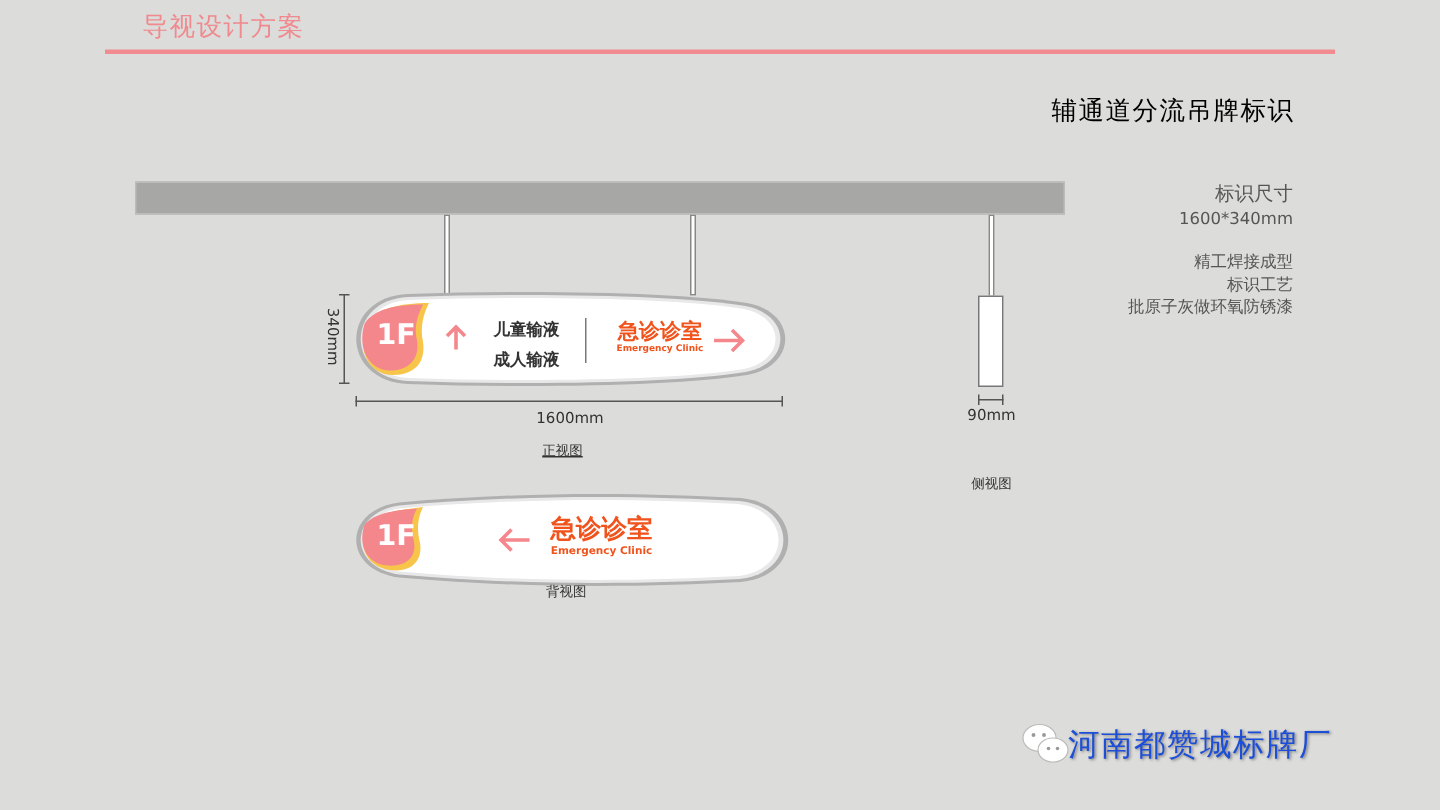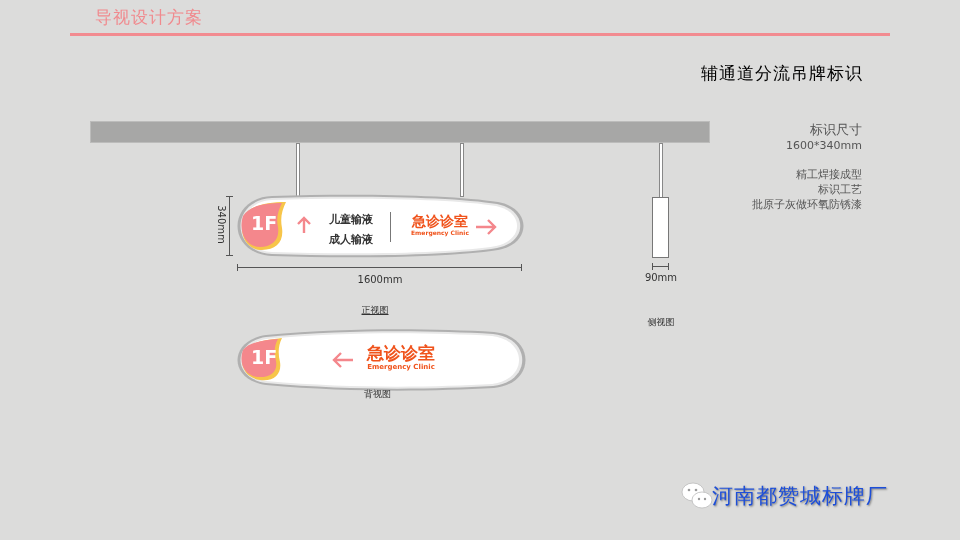--- a/index.html
+++ b/index.html
@@ -63,21 +63,21 @@
 
 <div class="abs" style="left:229px;top:196px;width:1px;height:60px;background:#555;"></div>
 <div class="abs" style="left:226px;top:196px;width:7px;height:1px;background:#555;"></div>
 <div class="abs" style="left:226px;top:255px;width:7px;height:1px;background:#555;"></div>
 <div class="abs dim-label" style="left:196px;top:219px;width:50px;transform:rotate(90deg);">340mm</div>
 
 <div class="abs" style="left:237px;top:267px;width:285px;height:1px;background:#555;"></div>
 <div class="abs" style="left:237px;top:264px;width:1px;height:7px;background:#555;"></div>
 <div class="abs" style="left:521px;top:264px;width:1px;height:7px;background:#555;"></div>
 <div class="abs dim-label" style="left:330px;top:274px;width:100px;">1600mm</div>
-<div class="abs view-label" style="left:330px;top:304px;width:90px;text-decoration:underline;">正视图</div>
+<div class="abs view-label" style="left:330px;top:294px;width:90px;text-decoration:underline;">正视图</div>
 
 <div class="abs side-panel"></div>
 <div class="abs" style="left:652px;top:266px;width:17px;height:1px;background:#555;"></div>
 <div class="abs" style="left:652px;top:263px;width:1px;height:7px;background:#555;"></div>
 <div class="abs" style="left:668px;top:263px;width:1px;height:7px;background:#555;"></div>
 <div class="abs dim-label" style="left:635px;top:272px;width:52px;">90mm</div>
 <div class="abs view-label" style="left:635px;top:287px;width:52px;margin-top:29px;">侧视图</div>
 
 <div class="abs" style="left:236px;top:328px;width:292px;height:64px;">
   <svg width="292" height="64" viewBox="0 0 292 64">

